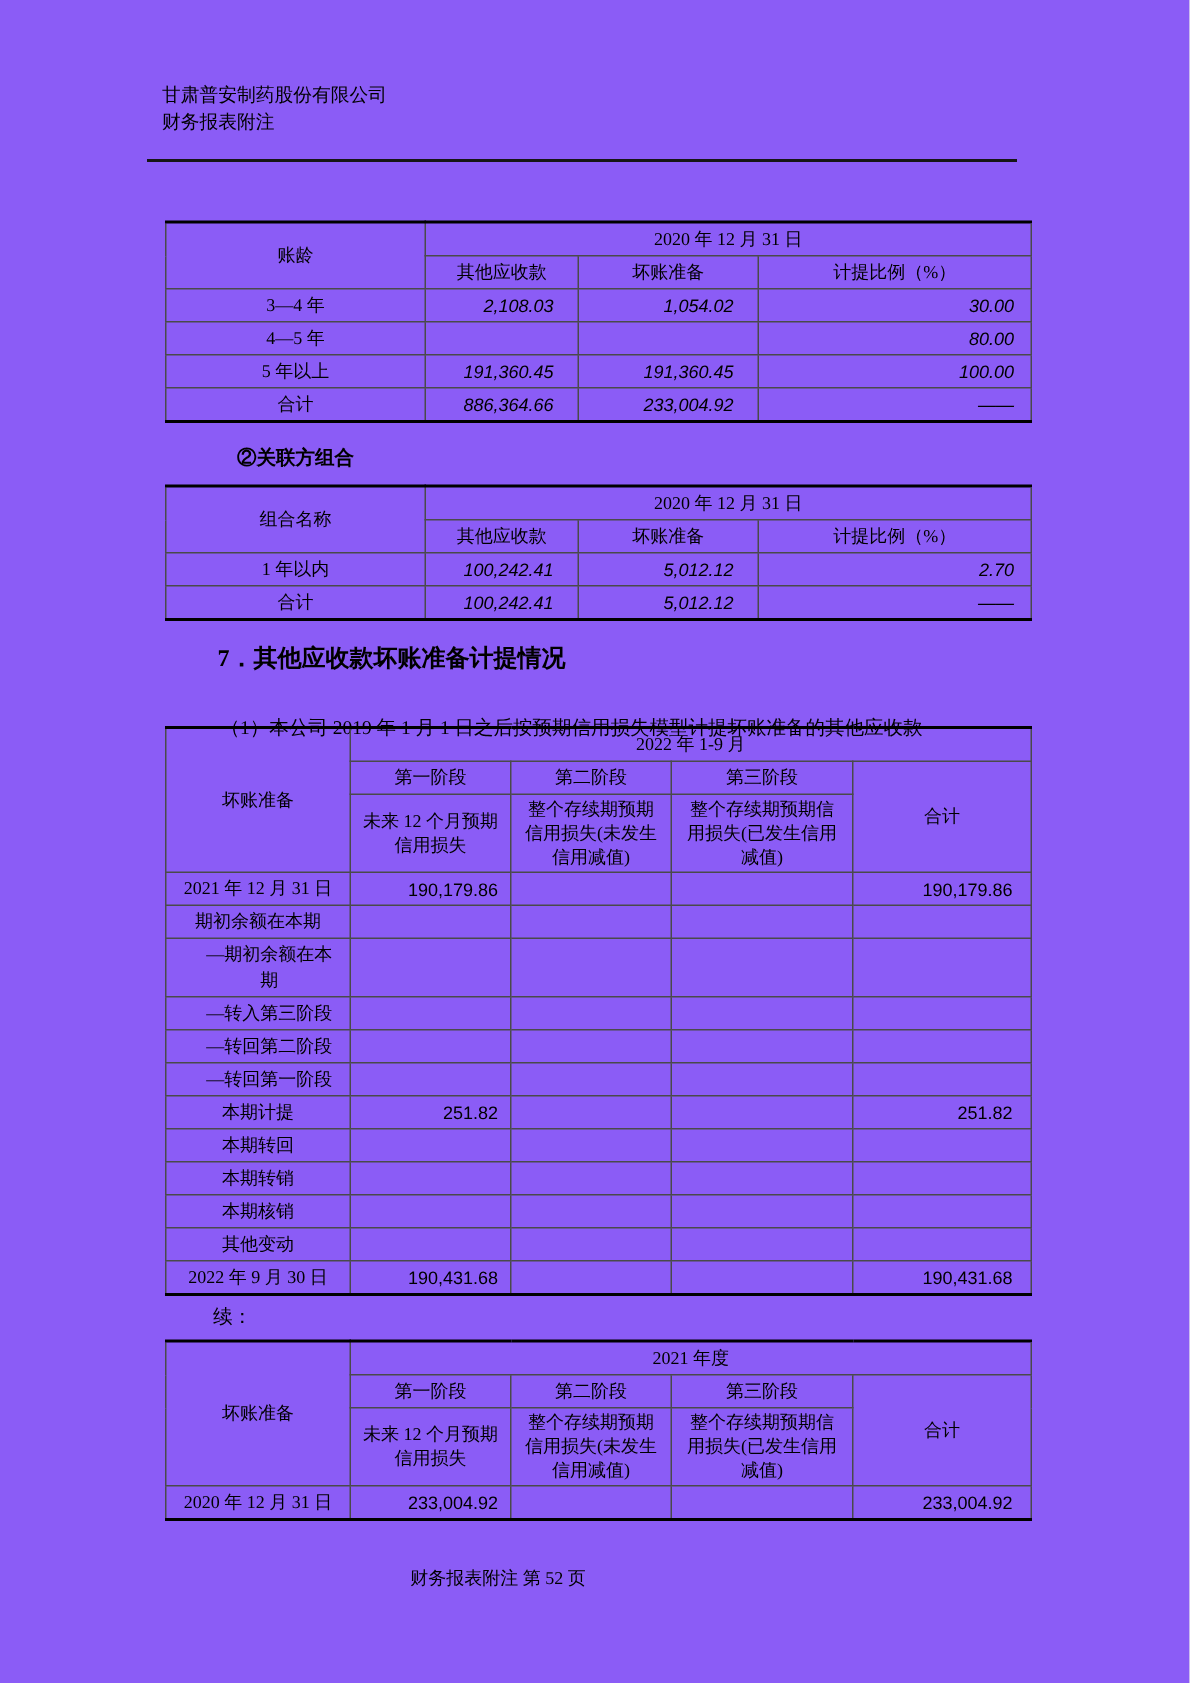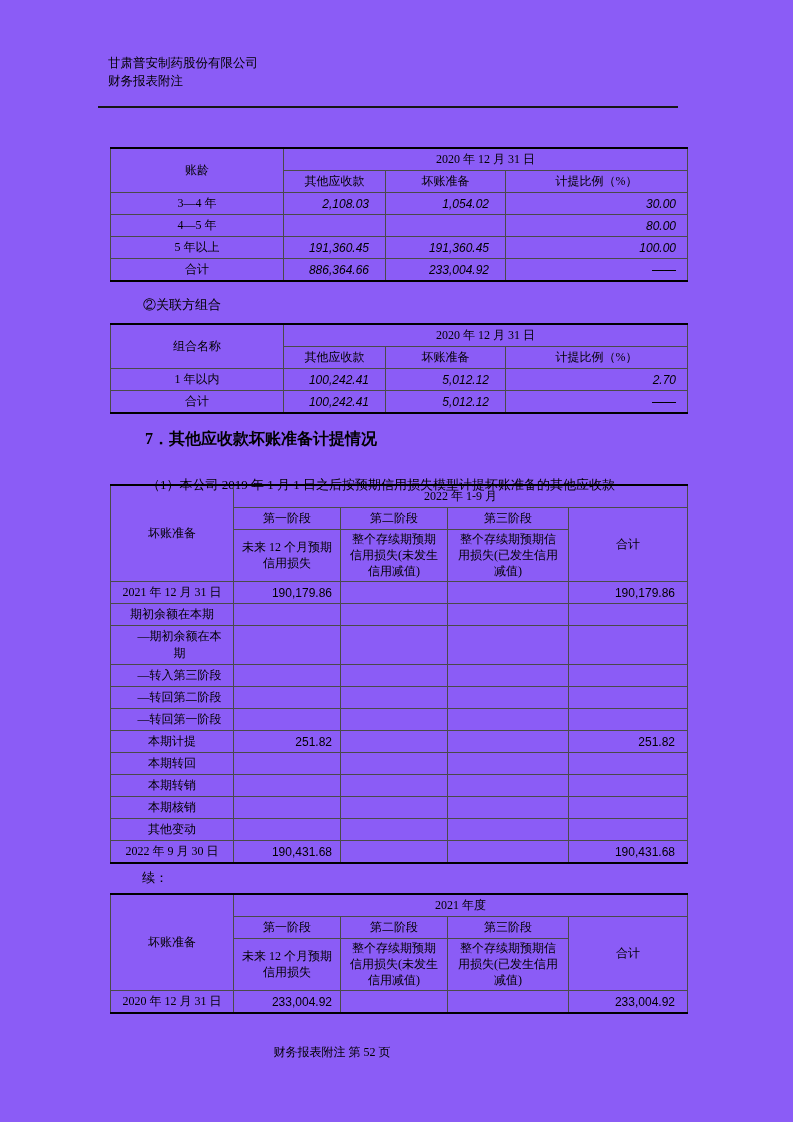--- a/index.html
+++ b/index.html
@@ -12,21 +12,21 @@
     font-family: "Liberation Serif", "DejaVu Serif", serif;
     color: #000;
     overflow: hidden;
     outline: 1px solid #d9d9d9;
   }
   .abs { position: absolute; }
 
   .doc-header { top: 55px; left: 108px; font-size: 12.5px; line-height: 17.5px; }
   .rule { top: 106px; left: 98px; width: 580px; height: 0; border-top: 2px solid #161616; }
 
-  .h-related { top: 296px; left: 143px; font-size: 13px; }
+  .h-related { top: 296px; left: 158px; font-size: 13px; font-weight: bold; }
   .h-sec7    { top: 429px; left: 145px; font-size: 16px; font-weight: bold; }
   .h-sec7sub { top: 476px; left: 147px; font-size: 13px; }
   .h-cont    { top: 869px; left: 142px; font-size: 13px; }
   .page-footer { top: 1044px; left: 0; width: 664px; text-align: center; font-size: 12px; }
 
   table.t {
     position: absolute;
     left: 110px;
     border-collapse: collapse;
     table-layout: fixed;

